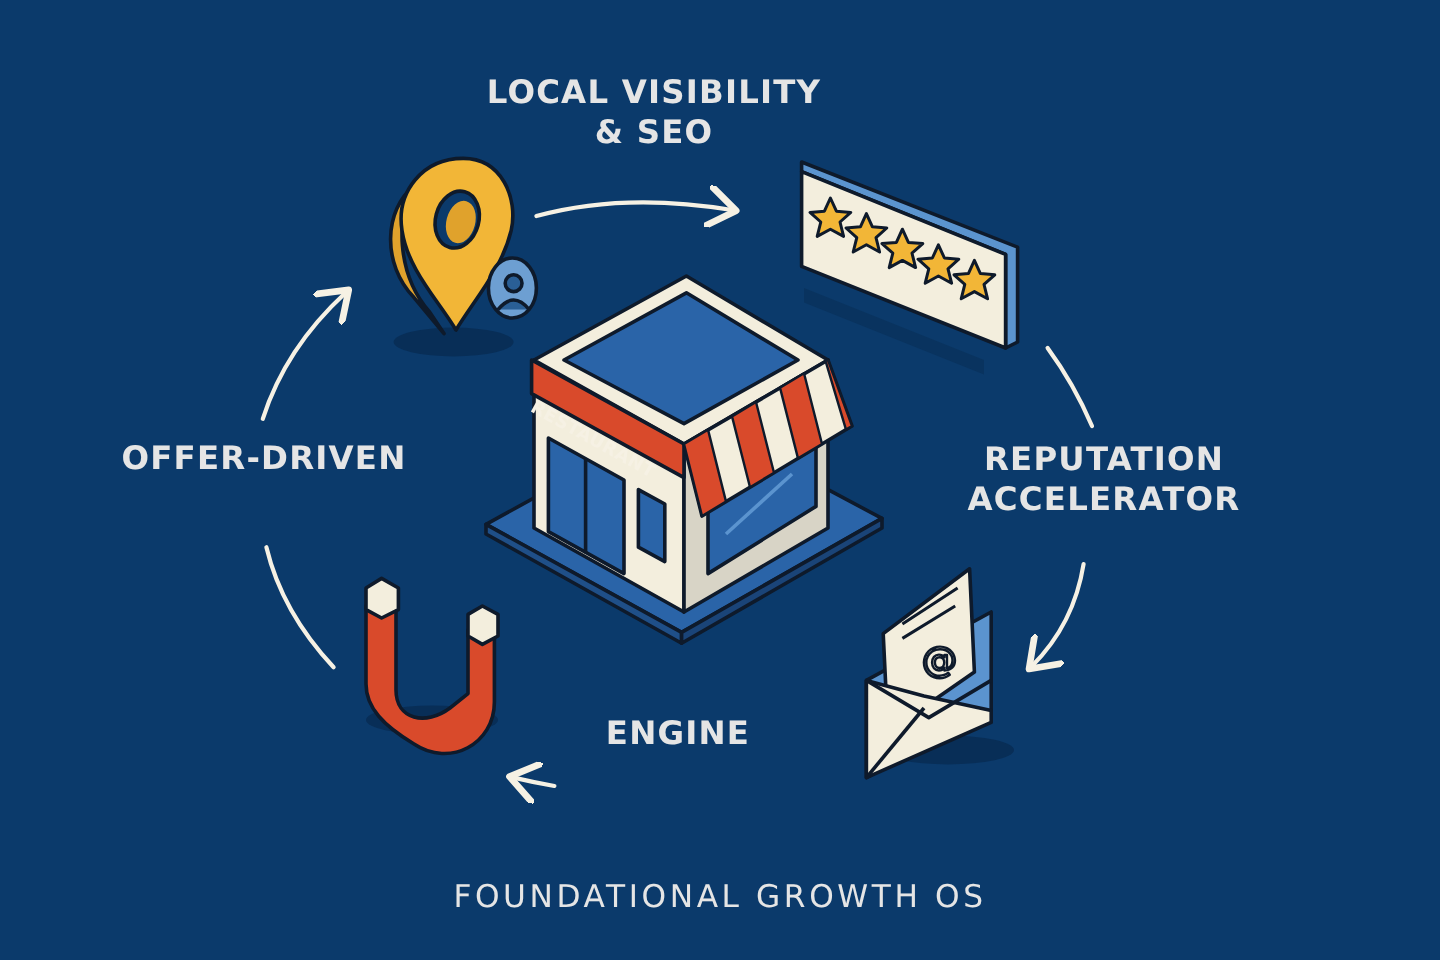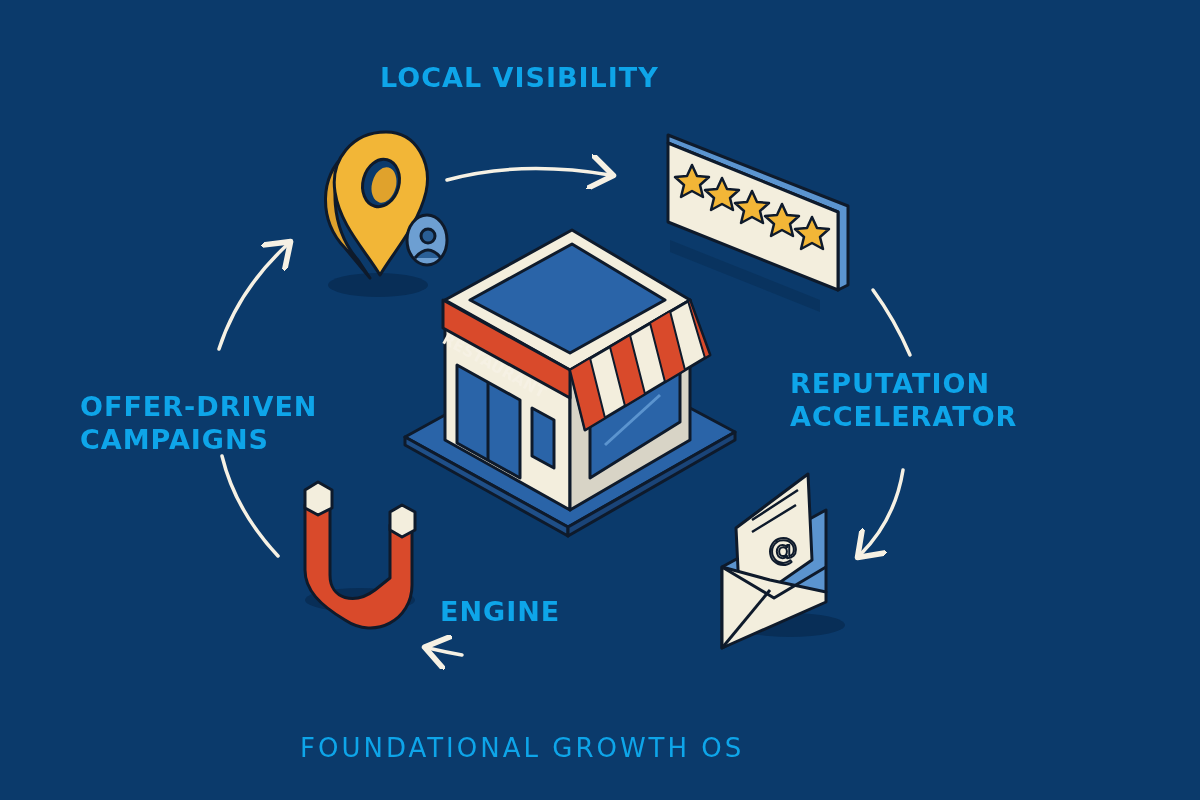--- a/index.html
+++ b/index.html
@@ -1,25 +1,25 @@
 <!DOCTYPE html>
 <html><head>
 <meta charset="utf-8">
 <style>
   html, body { margin:0; padding:0; }
   body { width:1200px; height:800px; overflow:hidden; background:#0b3a6b; position:relative;
          font-family:"DejaVu Sans", "Liberation Sans", sans-serif; }
   .canvas { position:absolute; left:0; top:0; width:1200px; height:800px; }
-  .label { position:absolute; color:#0ea5e9; font-weight:bold; text-align:left;
+  .label { position:absolute; color:#e5e5e5; font-weight:bold; text-align:center;
            letter-spacing:1px; line-height:1.22; font-size:27px; text-transform:uppercase; }
   .label span { display:block; }
   #lbl-local { left:380px; top:62px; width:330px; }
   #lbl-rep { left:790px; top:368px; width:260px; }
   #lbl-email { left:440px; top:596px; width:250px; }
-  #lbl-offer { left:80px; top:367px; width:280px;margin-top:24px; }
+  #lbl-offer { left:80px; top:367px; width:280px; }
   #lbl-footer { left:300px; top:733px; width:600px; font-size:26px; font-weight:normal; letter-spacing:3px; }
   svg { position:absolute; left:0; top:0; }
 </style>
 </head>
 <body>
 
 <div class="canvas">
 
   <svg width="1200" height="800" viewBox="0 0 1200 800">
     <defs>
@@ -108,29 +108,29 @@
     <g stroke="#0e1a2b" stroke-width="3" stroke-linejoin="round">
       <ellipse cx="360" cy="600" rx="55" ry="12" fill="#082e57" stroke="none"></ellipse>
       <path d="M305,505 L330,505 L330,575 C330,600 355,605 375,590 L390,578 L390,525 L412,525 L412,585 C412,620 375,640 345,620 C320,605 305,590 305,570 Z" fill="#d94a2b"></path>
       <path d="M305,490 L318,482 L332,490 L332,508 L318,515 L305,508 Z" fill="#f3eedd"></path>
       <path d="M390,512 L402,505 L415,512 L415,530 L402,537 L390,530 Z" fill="#f3eedd"></path>
     </g>
   </svg>
 
   <div id="lbl-local" class="label">
     <span>LOCAL VISIBILITY</span>
+    <span>&amp; SEO</span>
   </div>
   <div id="lbl-rep" class="label">
     <span>REPUTATION</span>
     <span>ACCELERATOR</span>
   </div>
   <div id="lbl-email" class="label">
     <span>ENGINE</span>
   </div>
   <div id="lbl-offer" class="label">
     <span>OFFER-DRIVEN</span>
-    <span>CAMPAIGNS</span>
   </div>
 
   <div style="position:absolute;left:448px;top:330px;width:130px;color:#f6f1e4;font-weight:bold;font-size:15px;transform:rotate(29deg);transform-origin:left top;letter-spacing:0.5px;">RESTAURANT</div>
 
   <div id="lbl-footer" class="label">FOUNDATIONAL GROWTH OS</div>
 </div>
 
 </body></html>

